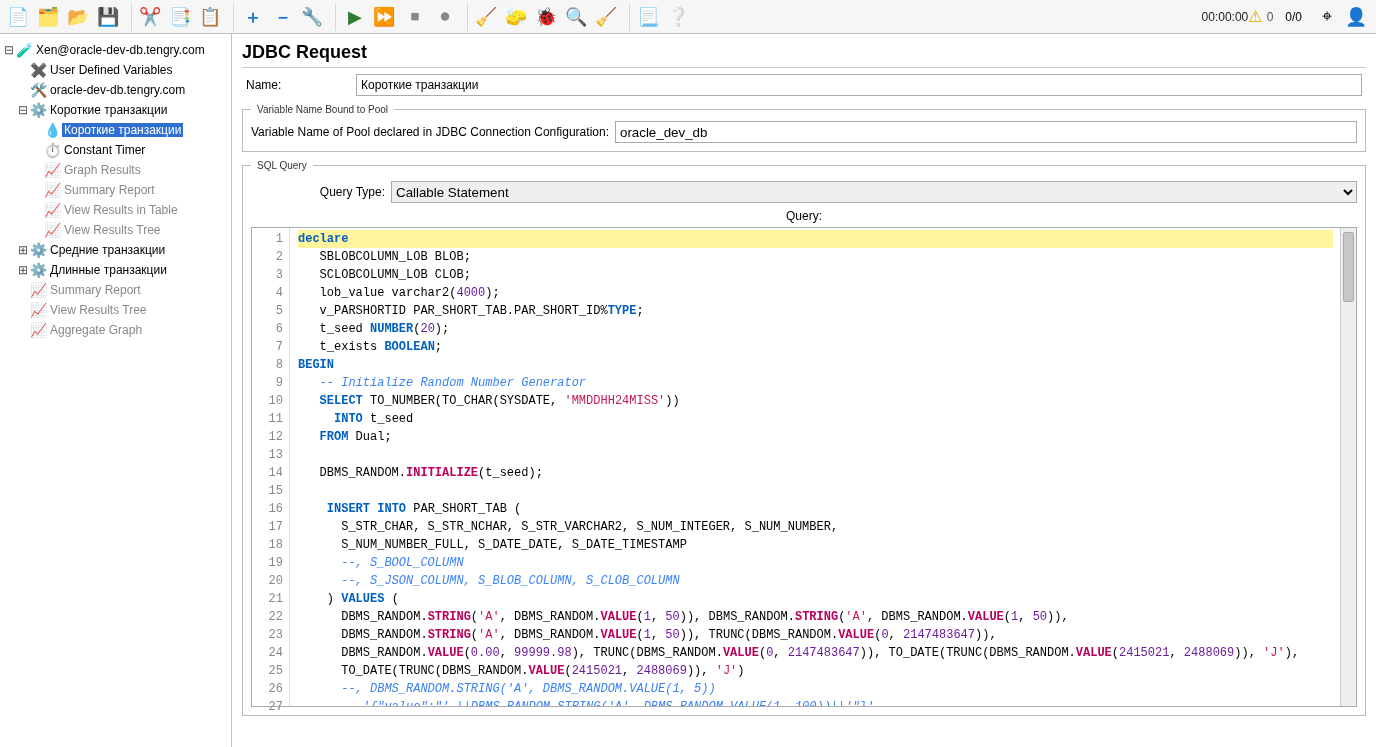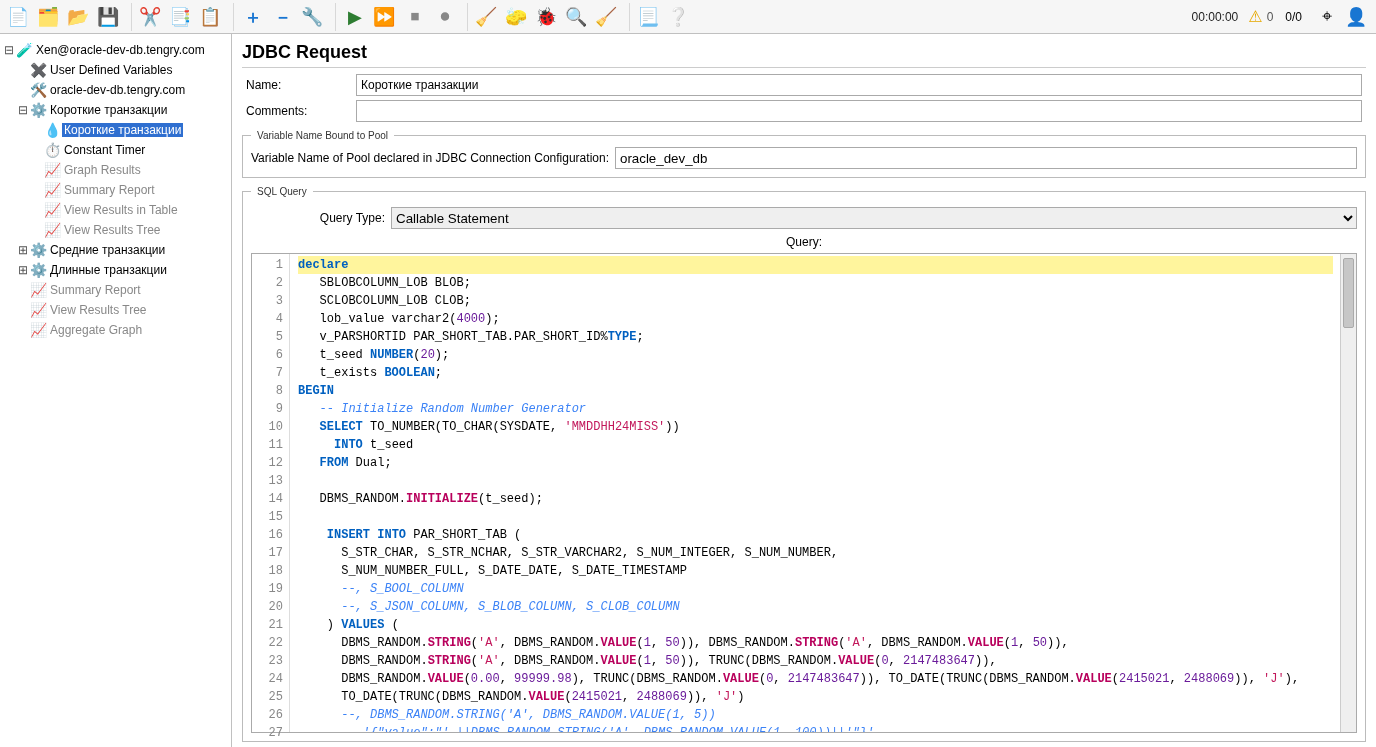--- a/index.html
+++ b/index.html
@@ -27,21 +27,21 @@
     align-items: center;
     justify-content: center;
     border: 1px solid transparent;
     border-radius: 2px;
     background: transparent;
     cursor: pointer;
     font-size: 18px;
   }
   .tsep { width: 6px; height: 28px; border-right: 1px solid #d8d8d8; margin: 0 4px 0 2px; }
   .toolbar-spacer { flex: 1; }
-  .toolbar-time { font-size: 12px; margin-right: 10px; color:#222; }
+  .toolbar-time { font-size: 12px; color:#222; }
   .toolbar-warning { display:inline-flex; align-items:center; color:#555; margin-right:12px; }
   .toolbar-warning .warn-icon { color:#e6a800; margin-right:4px; font-size:16px; }
 
   
   .main { display:flex; height: calc(100vh - 34px); }
   .tree-panel {
     width: 232px;
     border-right: 1px solid #c0c0c0;
     overflow:auto;
     padding-top:6px;
@@ -257,24 +257,20 @@
         <span class="lbl">Aggregate Graph</span>
       </div>
     </div>
 
   <div class="right-panel">
     <h2 class="title">JDBC Request</h2>
 
     <div class="form-row">
       <label>Name:</label>
       <input type="text" value="Короткие транзакции" style="">
-    </div>
-    <div class="form-row">
-      <label>Comments:</label>
-      <input type="text" value="" style="">
     </div>
 
     <fieldset>
       <legend>Variable Name Bound to Pool</legend>
       <div class="var-row">
         <label>Variable Name of Pool declared in JDBC Connection Configuration:</label>
         <input type="text" style="flex: 1 1 0%; border: 1px solid rgb(170, 170, 170); height: 22px; padding: 1px 4px;" value="oracle_dev_db">
       </div>
     </fieldset>
 

